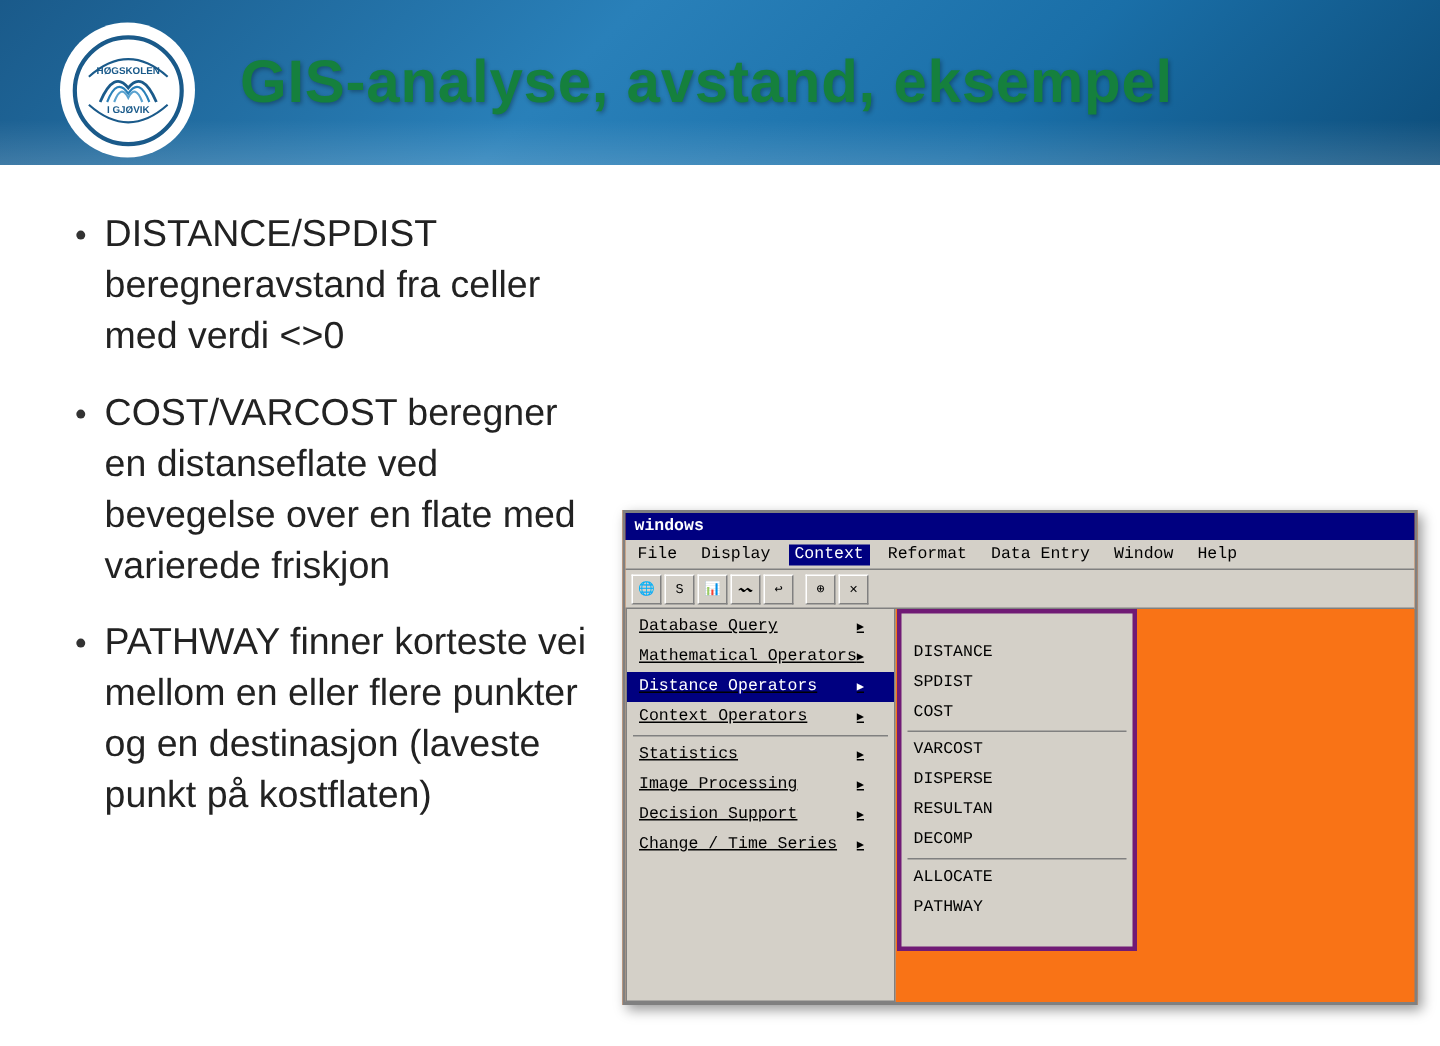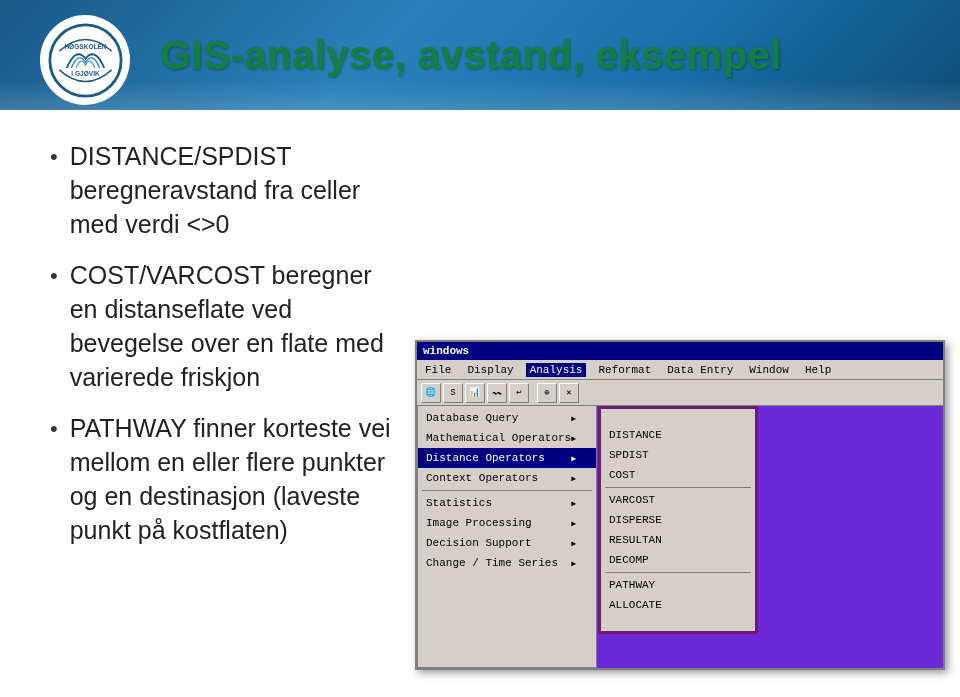--- a/index.html
+++ b/index.html
@@ -108,21 +108,21 @@
       line-height: 1.35;
     }
 
     
     .gis-menu {
       position: absolute;
       top: 340px;
       left: 415px;
       width: 530px;
       height: 330px;
-      background: #6d28d9;
+      background: #f97316;
       border: 2px solid #808080;
       box-shadow: 3px 3px 8px rgba(0,0,0,0.4);
       z-index: 20;
       font-family: 'Courier New', monospace;
       font-size: 12px;
     }
 
     
     .menu-titlebar {
       background: #000080;
@@ -193,20 +193,21 @@
     }
 
     
     .primary-menu {
       background: #d4d0c8;
       border: 1px solid #808080;
       border-top: none;
       width: 180px;
       padding: 2px 0;
       flex-shrink: 0;
+      text-decoration: underline;
     }
 
     .menu-item {
       padding: 2px 20px 2px 8px;
       font-size: 11px;
       color: #000;
       cursor: default;
       white-space: nowrap;
       display: flex;
       justify-content: space-between;
@@ -297,21 +298,21 @@
 
 <div class="gis-menu">
 
   <div class="menu-titlebar">
     <span>windows</span>
   </div>
 
   <div class="menu-bar">
     <span class="menu-bar-item">File</span>
     <span class="menu-bar-item">Display</span>
-    <span class="menu-bar-item active">Analysis</span>
+    <span class="menu-bar-item active">Context</span>
     <span class="menu-bar-item">Reformat</span>
     <span class="menu-bar-item">Data Entry</span>
     <span class="menu-bar-item">Window</span>
     <span class="menu-bar-item">Help</span>
   </div>
 
   <div class="toolbar">
     <div class="toolbar-btn">🌐</div>
     <div class="toolbar-btn">S</div>
     <div class="toolbar-btn">📊</div>
@@ -363,17 +364,17 @@
     <div class="sub-menu">
       <div class="menu-item">DISTANCE</div>
       <div class="menu-item">SPDIST</div>
       <div class="menu-item">COST</div>
       <div class="menu-separator"></div>
       <div class="menu-item">VARCOST</div>
       <div class="menu-item">DISPERSE</div>
       <div class="menu-item">RESULTAN</div>
       <div class="menu-item">DECOMP</div>
       <div class="menu-separator"></div>
+      <div class="menu-item">ALLOCATE</div>
       <div class="menu-item">PATHWAY</div>
-      <div class="menu-item">ALLOCATE</div>
     </div>
   </div>
 </div>
 
 </body></html>

